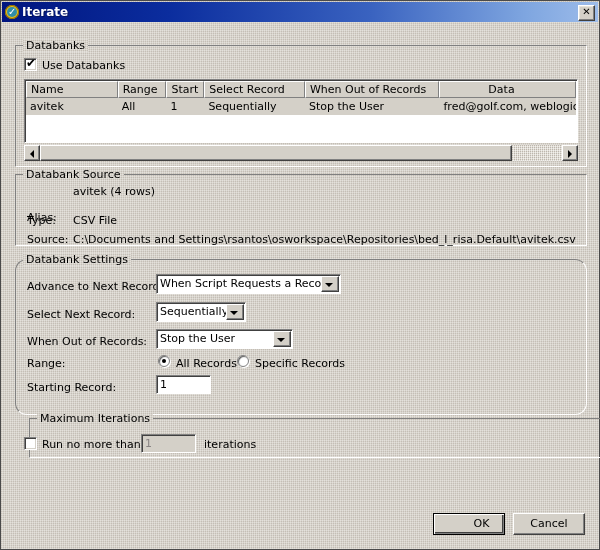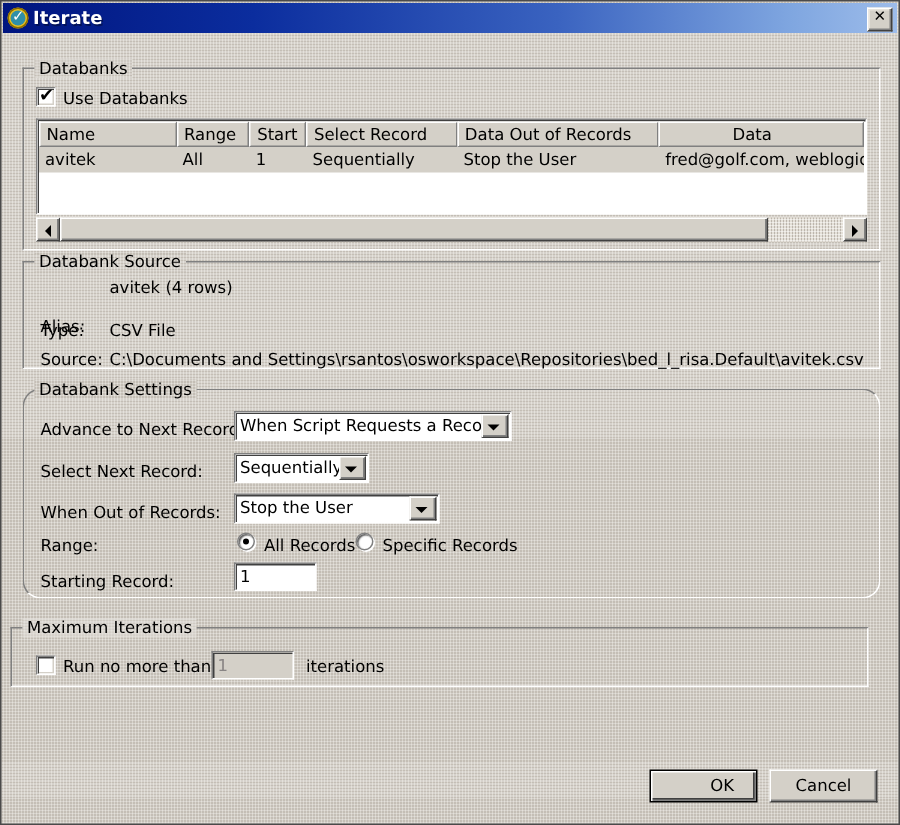--- a/index.html
+++ b/index.html
@@ -300,21 +300,21 @@
     <span class="mark">✔</span>
   </div>
   <span class="lbl" style="left:41px; top:58px;">Use Databanks</span>
 
   <div id="table-wrap" style="left:23px; top:78px; width:554px; height:64px;">
     <div id="table-head">
       <div class="th" style="width:92px;">Name</div>
       <div class="th" style="width:49px;">Range</div>
       <div class="th" style="width:38px;">Start</div>
       <div class="th" style="width:101px;">Select Record</div>
-      <div class="th" style="width:135px;">Data Out of Records</div>
+      <div class="th" style="width:135px;">When Out of Records</div>
       <div class="th" style="width:137px;padding-left:48px;">Data</div>
     </div>
     <div id="table-body">
       <div class="trow">
         <div class="td" style="width:92px;">avitek</div>
         <div class="td" style="width:49px;">All</div>
         <div class="td" style="width:38px;">1</div>
         <div class="td" style="width:101px;">Sequentially</div>
         <div class="td" style="width:135px;">Stop the User</div>
         <div class="td" style="width:137px;">fred@golf.com, weblogic</div>
@@ -340,21 +340,21 @@
 
   <span class="lbl" style="left:26px; top:210px;">Alias:</span>
   <span class="lbl" style="left:72px; top:184px;">avitek (4 rows)</span>
 
   <span class="lbl" style="left:26px; top:213px;">Type:</span>
   <span class="lbl" style="left:72px; top:213px;">CSV File</span>
 
   <span class="lbl" style="left:26px; top:232px;">Source:</span>
   <span class="lbl" style="left:72px; top:232px;">C:\Documents and Settings\rsantos\osworkspace\Repositories\bed_l_risa.Default\avitek.csv</span>
 
-  <div class="group" style="left:14px; top:258px; width:572px; height:140px;border-radius:12px;">
+  <div class="group" style="left:14px; top:258px; width:572px; height:156px;border-radius:12px;">
     <span class="group-title">Databank Settings</span>
   </div>
 
   <span class="lbl" style="left:26px; top:279px;">Advance to Next Record:</span>
   <div class="combo" style="left:155px; top:273px; width:185px; height:20px;">
     <span class="combo-text">When Script Requests a Record</span>
     <span class="combo-btn">
         <span class="arrow"></span>
       </span>
   </div>
@@ -379,21 +379,21 @@
   <div class="radio" style="left:157px; top:354px;">
     <span class="dot"></span>
   </div>
   <span class="lbl" style="left:175px; top:356px;">All Records</span>
   <div class="radio" style="left:236px; top:354px;"></div>
   <span class="lbl" style="left:254px; top:356px;">Specific Records</span>
 
   <span class="lbl" style="left:26px; top:380px;">Starting Record:</span>
   <div class="textfield" style="left:155px; top:374px; width:55px; height:19px;">1</div>
 
-  <div class="group" style="left:6px; top:417px; width:572px; height:40px;">
+  <div class="group" style="left:28px; top:417px; width:572px; height:40px;">
     <span class="group-title">Maximum Iterations</span>
   </div>
 
   <div class="checkbox" style="left:23px; top:436px;"></div>
   <span class="lbl" style="left:41px; top:437px;">Run no more than</span>
   <div class="textfield disabled" style="left:140px; top:433px; width:55px; height:19px;">1</div>
   <span class="lbl" style="left:203px; top:437px;">iterations</span>
 
   <div class="btn default" style="left:432px; top:512px; width:72px; height:22px;padding-left:25px;">OK</div>
   <div class="btn" style="left:512px; top:512px; width:72px; height:22px;">Cancel</div>

